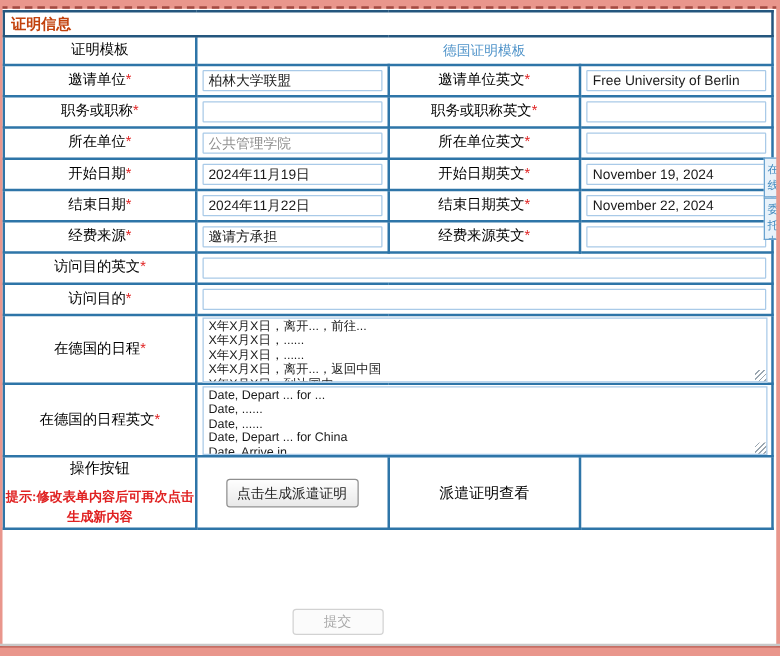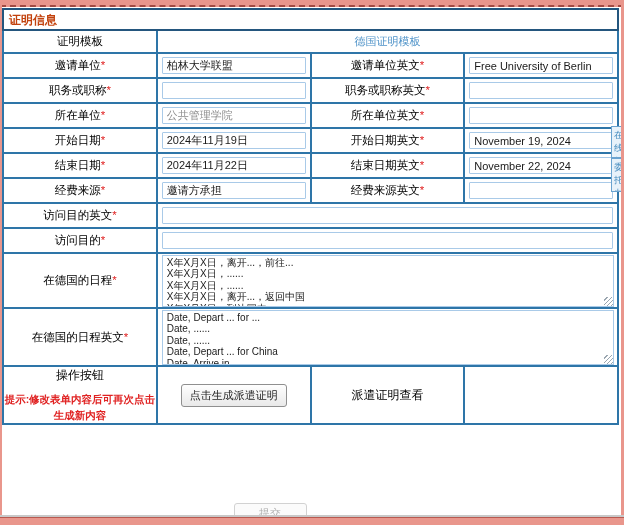--- a/index.html
+++ b/index.html
@@ -71,21 +71,21 @@
 
   .gen-btn{
     display:block;margin:0 auto;
     font-size:11px;color:#222;padding:3px 8px;
     border:1px solid #8f8f8f;border-radius:3px;
     background:linear-gradient(#fefefe,#e9e9e9);cursor:pointer;
     font-family:"Liberation Sans","DejaVu Sans",sans-serif;
   }
   .view-label{font-size:12px;color:#000;text-align:center;}
 
-  .submit-row{position:absolute;top:503px;left:0;width:540px;text-align:center;z-index:1;}
+  .submit-row{position:absolute;top:487px;left:0;width:540px;text-align:center;z-index:1;}
   .submit-btn{
     width:73px;height:21px;font-size:11px;color:#ababab;
     border:1px solid #d2d2d2;border-radius:3px;background:#fbfbfb;cursor:default;
     font-family:"Liberation Sans","DejaVu Sans",sans-serif;
   }
 
   .side-tab{
     position:absolute;left:611px;width:12px;z-index:3;overflow:hidden;
     background:#e8f2fa;border:1px solid #6aa3d0;border-right:none;
     color:#4189bd;font-size:9px;line-height:13px;padding:2px 0 2px 2px;

